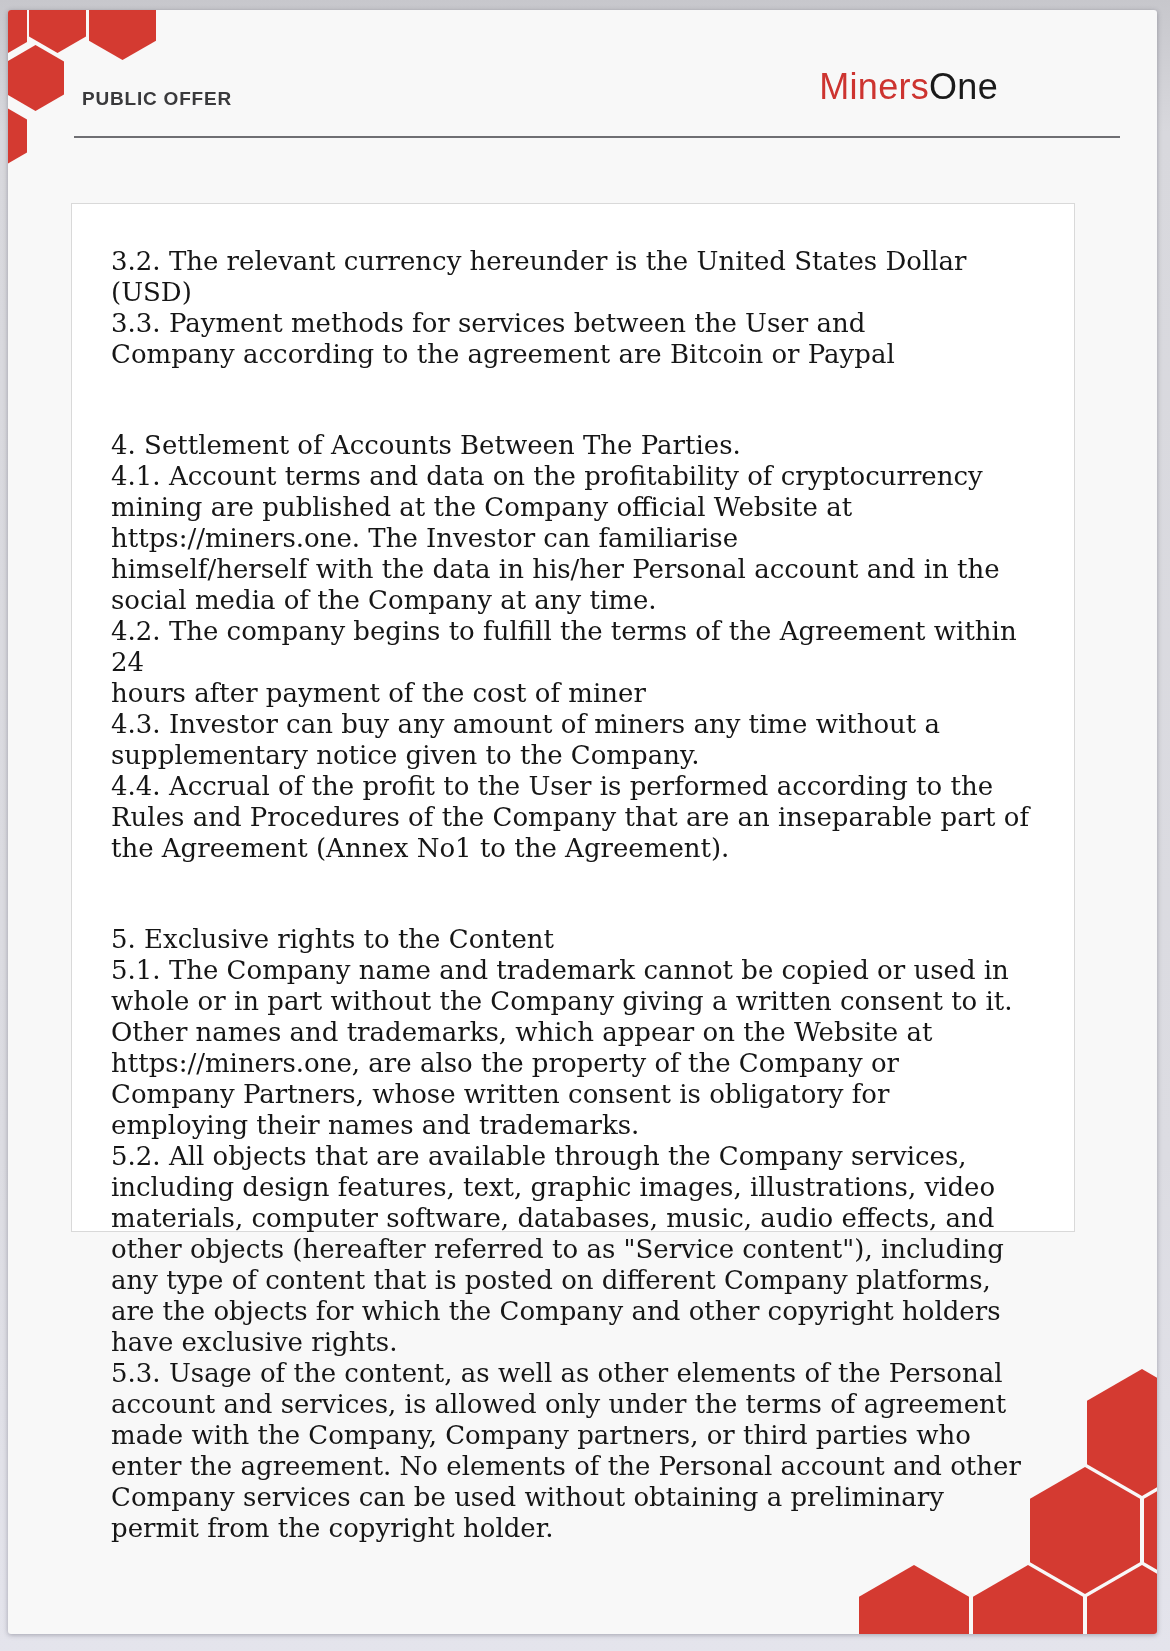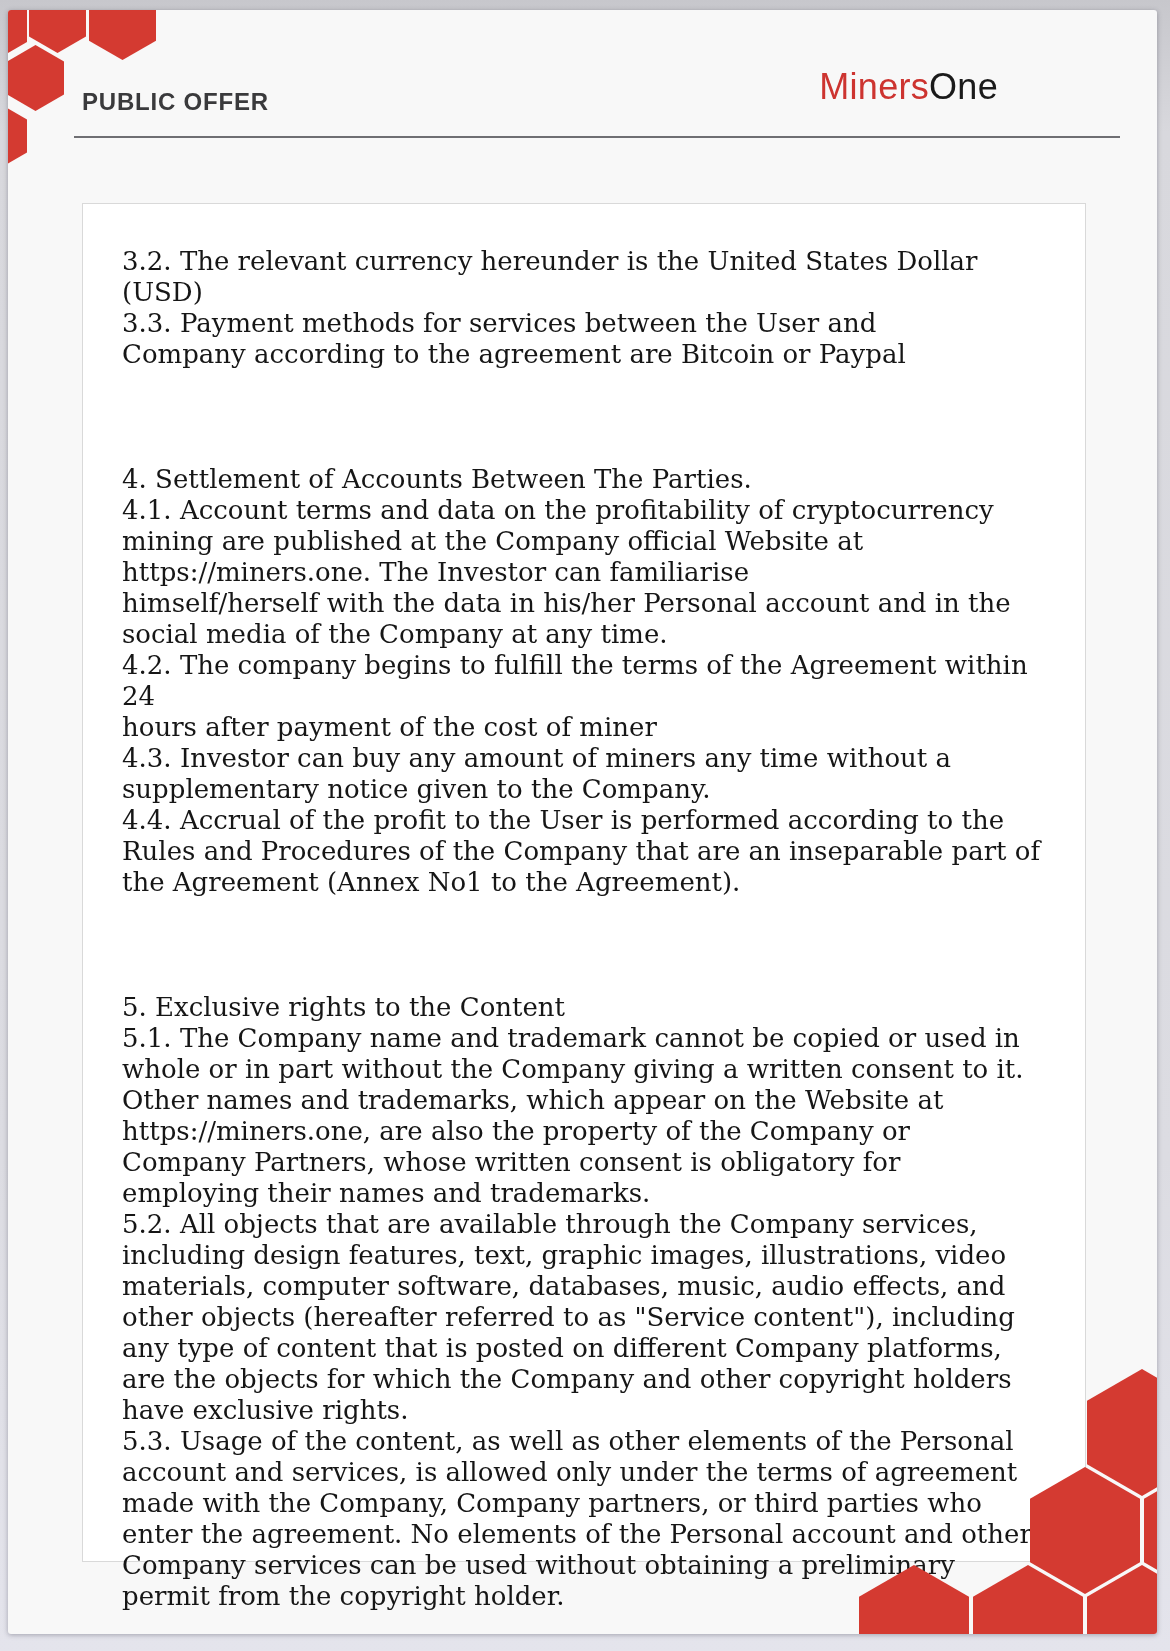--- a/index.html
+++ b/index.html
@@ -41,21 +41,21 @@
   .hex {
     position: absolute;
     background: var(--hexagon-red);
     clip-path: polygon(50% 0%, 100% 25%, 100% 75%, 50% 100%, 0% 75%, 0% 25%);
     z-index: 5;
   }
   .offer-title {
     position: absolute;
     left: 74px;
     top: 78px;
-    font-size: 24px;
+    font-size: 19px;
     font-weight: 700;
     letter-spacing: 0.8px;
     color: var(--title-dark);
     z-index: 3;
   }
   .logo {
     position: absolute;
     top: 56px;
     right: 159px;
     font-size: 36px;
@@ -70,38 +70,38 @@
     position: absolute;
     left: 66px;
     top: 126px;
     width: 1046px;
     height: 0;
     border-top: 2px solid var(--rule-color);
     z-index: 3;
   }
   .content-box {
     position: absolute;
-    left: 74px;
+    left: 63px;
     top: 193px;
     width: 1004px;
-    height: 1359px;
+    height: 1029px;
     background: var(--box-bg);
     border: 1px solid var(--box-border);
     z-index: 2;
     padding: 42px 36px 0 39px;
   }
   .para {
     margin: 0;
     font-family: "DejaVu Serif", "Liberation Serif", serif;
     font-size: 26px;
     line-height: 31px;
     color: var(--text-color);
     white-space: pre-wrap;
   }
-  .para + .para { margin-top: 94px; }
+  .para + .para { margin-top: 60px; }
 </style>
 </head>
 <body>
 
 <div class="backdrop">
   <div class="page">
 
     <div>
       <div class="hex" style="left:-43px;  top:-22px;   width:62px;  height:72px;"></div>
       <div class="hex" style="left:21px;   top:-23px;   width:57px;  height:66px;"></div>

